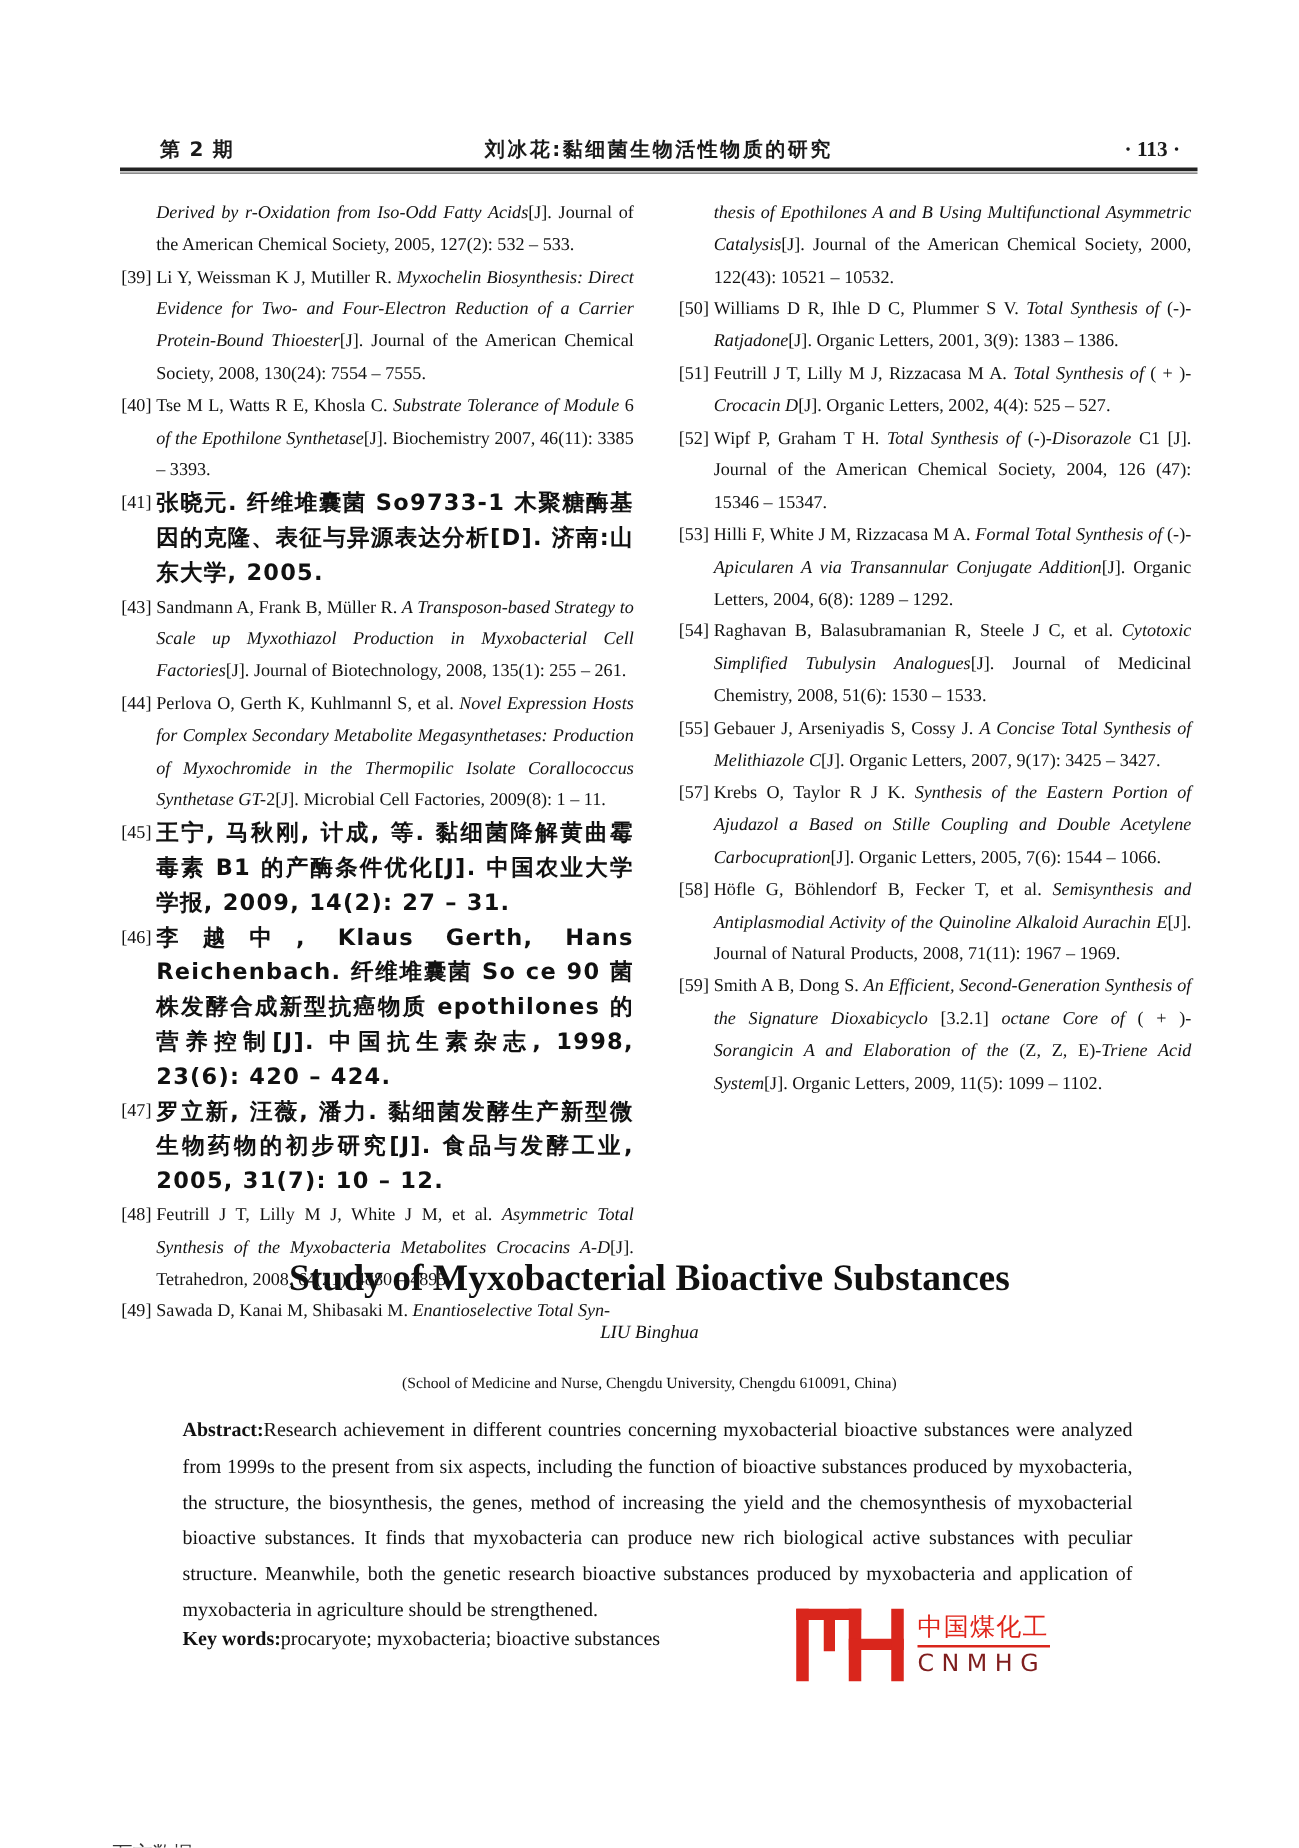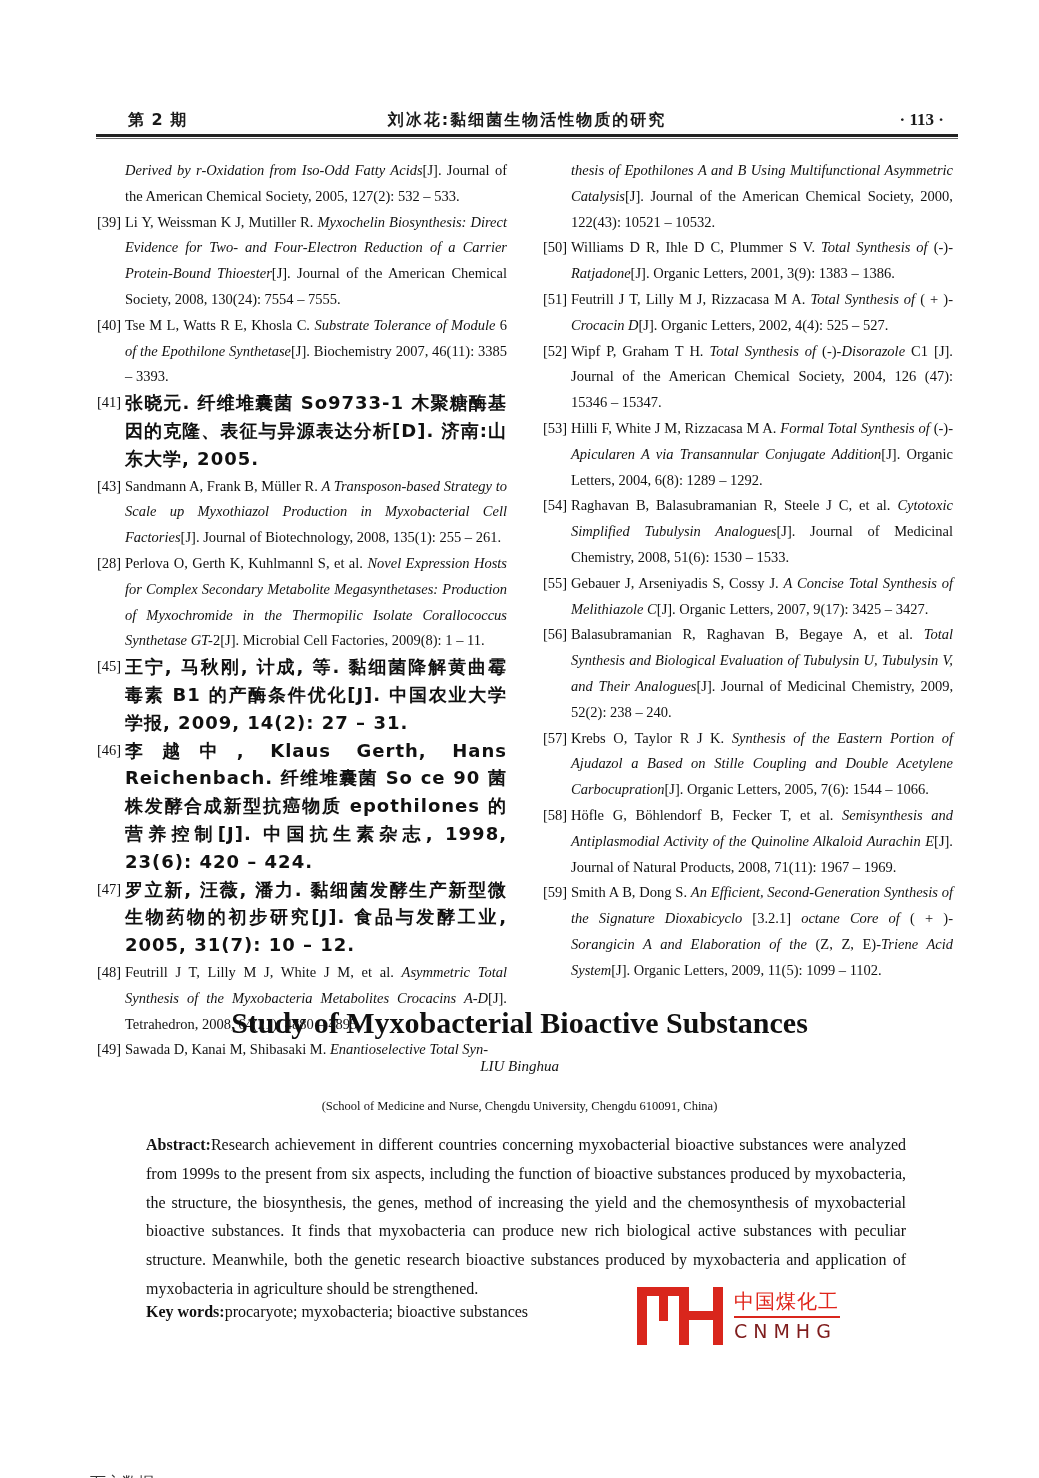--- a/index.html
+++ b/index.html
@@ -65,36 +65,35 @@
 </div>
 <div class="rule"></div>
 <div class="rule2"></div>
 
 <div class="col left-col" id="left-col">
     <div class="ref cont"><i>Derived by r-Oxidation from Iso-Odd Fatty Acids</i><span>[J]. Journal of the American Chemical Society, 2005, 127(2): 532 – 533.</span></div>
     <div class="ref"><span class="num">[39]</span><span>Li Y, Weissman K J, Mutiller R. </span><i>Myxochelin Biosynthesis: Direct Evidence for Two- and Four-Electron Reduction of a Carrier Protein-Bound Thioester</i><span>[J]. Journal of the American Chemical Society, 2008, 130(24): 7554 – 7555.</span></div>
     <div class="ref"><span class="num">[40]</span><span>Tse M L, Watts R E, Khosla C. </span><i>Substrate Tolerance of Module</i><span> 6 </span><i>of the Epothilone Synthetase</i><span>[J]. Biochemistry 2007, 46(11): 3385 – 3393.</span></div>
     <div class="ref"><span class="num">[41]</span><span class="cjk">张晓元. 纤维堆囊菌 So9733-1 木聚糖酶基因的克隆、表征与异源表达分析[D]. 济南:山东大学, 2005.</span></div>
     <div class="ref"><span class="num">[43]</span><span>Sandmann A, Frank B, Müller R. </span><i>A Transposon-based Strategy to Scale up Myxothiazol Production in Myxobacterial Cell Factories</i><span>[J]. Journal of Biotechnology, 2008, 135(1): 255 – 261.</span></div>
-    <div class="ref"><span class="num">[28]</span><span>Perlova O, Gerth K, Kuhlmannl S, et al. </span><i>Novel Expression Hosts for Complex Secondary Metabolite Megasynthetases: Production of Myxochromide in the Thermopilic Isolate Corallococcus Synthetase GT-</i><span>2[J]. Microbial Cell Factories, 2009(8): 1 – 11.</span></div>
+    <div class="ref"><span class="num">[44]</span><span>Perlova O, Gerth K, Kuhlmannl S, et al. </span><i>Novel Expression Hosts for Complex Secondary Metabolite Megasynthetases: Production of Myxochromide in the Thermopilic Isolate Corallococcus Synthetase GT-</i><span>2[J]. Microbial Cell Factories, 2009(8): 1 – 11.</span></div>
     <div class="ref"><span class="num">[45]</span><span class="cjk">王宁, 马秋刚, 计成, 等. 黏细菌降解黄曲霉毒素 B1 的产酶条件优化[J]. 中国农业大学学报, 2009, 14(2): 27 – 31.</span></div>
     <div class="ref"><span class="num">[46]</span><span class="cjk">李越中, Klaus Gerth, Hans Reichenbach. 纤维堆囊菌 So ce 90 菌株发酵合成新型抗癌物质 epothilones 的营养控制[J]. 中国抗生素杂志, 1998, 23(6): 420 – 424.</span></div>
     <div class="ref"><span class="num">[47]</span><span class="cjk">罗立新, 汪薇, 潘力. 黏细菌发酵生产新型微生物药物的初步研究[J]. 食品与发酵工业, 2005, 31(7): 10 – 12.</span></div>
     <div class="ref"><span class="num">[48]</span><span>Feutrill J T, Lilly M J, White J M, et al. </span><i>Asymmetric Total Synthesis of the Myxobacteria Metabolites Crocacins A-D</i><span>[J]. Tetrahedron, 2008, 64(21): 4880 – 4895.</span></div>
     <div class="ref"><span class="num">[49]</span><span>Sawada D, Kanai M, Shibasaki M. </span><i>Enantioselective Total Syn-</i></div>
   </div>
 <div class="col right-col" id="right-col">
     <div class="ref cont"><i>thesis of Epothilones A and B Using Multifunctional Asymmetric Catalysis</i><span>[J]. Journal of the American Chemical Society, 2000, 122(43): 10521 – 10532.</span></div>
     <div class="ref"><span class="num">[50]</span><span>Williams D R, Ihle D C, Plummer S V. </span><i>Total Synthesis of</i><span> (-)-</span><i>Ratjadone</i><span>[J]. Organic Letters, 2001, 3(9): 1383 – 1386.</span></div>
     <div class="ref"><span class="num">[51]</span><span>Feutrill J T, Lilly M J, Rizzacasa M A. </span><i>Total Synthesis of</i><span> ( + )-</span><i>Crocacin D</i><span>[J]. Organic Letters, 2002, 4(4): 525 – 527.</span></div>
     <div class="ref"><span class="num">[52]</span><span>Wipf P, Graham T H. </span><i>Total Synthesis of</i><span> (-)-</span><i>Disorazole</i><span> C1 [J]. Journal of the American Chemical Society, 2004, 126 (47): 15346 – 15347.</span></div>
     <div class="ref"><span class="num">[53]</span><span>Hilli F, White J M, Rizzacasa M A. </span><i>Formal Total Synthesis of</i><span> (-)-</span><i>Apicularen A via Transannular Conjugate Addition</i><span>[J]. Organic Letters, 2004, 6(8): 1289 – 1292.</span></div>
     <div class="ref"><span class="num">[54]</span><span>Raghavan B, Balasubramanian R, Steele J C, et al. </span><i>Cytotoxic Simplified Tubulysin Analogues</i><span>[J]. Journal of Medicinal Chemistry, 2008, 51(6): 1530 – 1533.</span></div>
     <div class="ref"><span class="num">[55]</span><span>Gebauer J, Arseniyadis S, Cossy J. </span><i>A Concise Total Synthesis of Melithiazole C</i><span>[J]. Organic Letters, 2007, 9(17): 3425 – 3427.</span></div>
-    <div class="ref"><span class="num">[56]</span><span>Balasubramanian R, Raghavan B, Begaye A, et al. </span><i>Total Synthesis and Biological Evaluation of Tubulysin U, Tubulysin V, and Their Analogues</i><span>[J]. Journal of Medicinal Chemistry, 2009, 52(2): 238 – 240.</span></div>
     <div class="ref"><span class="num">[57]</span><span>Krebs O, Taylor R J K. </span><i>Synthesis of the Eastern Portion of Ajudazol a Based on Stille Coupling and Double Acetylene Carbocupration</i><span>[J]. Organic Letters, 2005, 7(6): 1544 – 1066.</span></div>
     <div class="ref"><span class="num">[58]</span><span>Höfle G, Böhlendorf B, Fecker T, et al. </span><i>Semisynthesis and Antiplasmodial Activity of the Quinoline Alkaloid Aurachin E</i><span>[J]. Journal of Natural Products, 2008, 71(11): 1967 – 1969.</span></div>
     <div class="ref"><span class="num">[59]</span><span>Smith A B, Dong S. </span><i>An Efficient, Second-Generation Synthesis of the Signature Dioxabicyclo</i><span> [3.2.1] </span><i>octane Core of</i><span> ( + )-</span><i>Sorangicin A and Elaboration of the</i><span> (Z, Z, E)-</span><i>Triene Acid System</i><span>[J]. Organic Letters, 2009, 11(5): 1099 – 1102.</span></div>
   </div>
 
 <div class="title">Study of Myxobacterial Bioactive Substances</div>
 <div class="author">LIU Binghua</div>
 <div class="affil">(School of Medicine and Nurse, Chengdu University, Chengdu 610091, China)</div>
 
 <div class="abstract">

